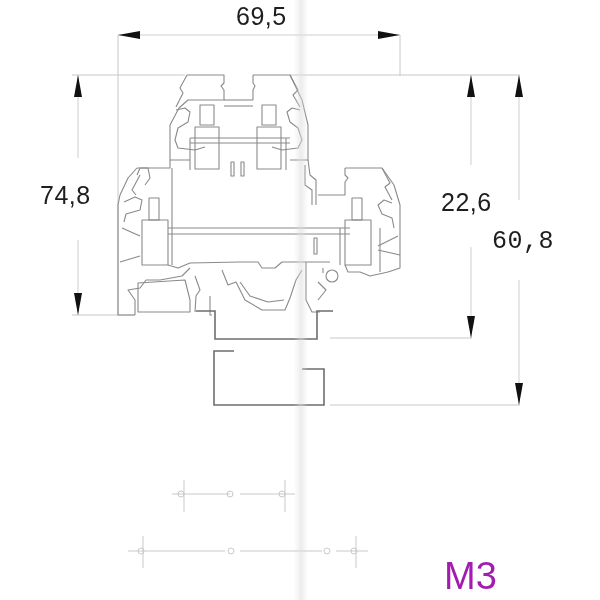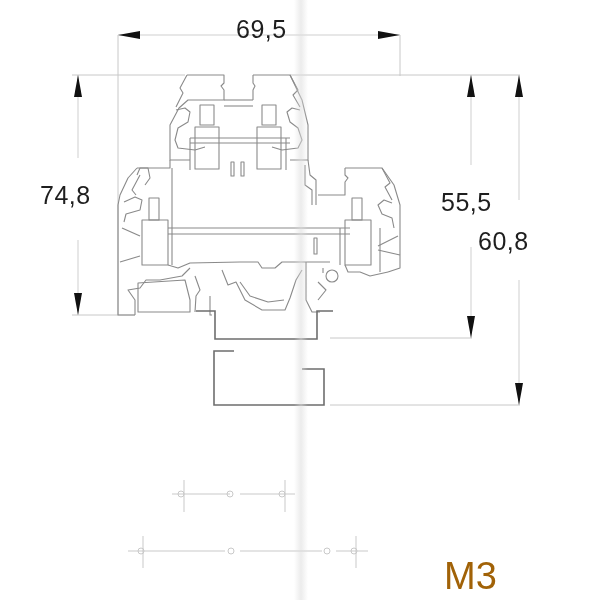--- a/index.html
+++ b/index.html
@@ -2,21 +2,21 @@
 <html><head>
 <meta charset="utf-8">
 <style>
   html, body { margin: 0; padding: 0; background: #ffffff; }
   body { width: 600px; height: 600px; overflow: hidden; position: relative;
          font-family: "Liberation Sans", "DejaVu Sans", sans-serif; }
   #drawing { position: absolute; left: 0; top: 0; width: 600px; height: 600px; }
   .dim-text { position: absolute; font-size: 25px; color: #1e1e1e; line-height: 1; letter-spacing: 0.5px; }
   .shadow-strip { position: absolute; top: 0; left: 294px; width: 14px; height: 600px;
                   background: linear-gradient(to right, rgba(255,255,255,0), rgba(220,220,220,0.55) 50%, rgba(255,255,255,0)); }
-  .label-m3 { position: absolute; font-size: 38px; color: #a16207; line-height: 1; }
+  .label-m3 { position: absolute; font-size: 38px; color: #a21caf; line-height: 1; }
   .ext { stroke: #c8c8c8; stroke-width: 1; fill: none; }
   .dimline { stroke: #cfcfcf; stroke-width: 1; fill: none; }
   .part { stroke: #8a8a8a; stroke-width: 1.1; fill: none; stroke-linejoin: round; }
   .part-dark { stroke: #6e6e6e; stroke-width: 1.6; fill: none; }
   .faint { stroke: #c9c9c9; stroke-width: 1; fill: none; }
   .arrow { fill: #111; }
 </style>
 </head>
 <body>
 
@@ -141,17 +141,17 @@
     <line class="faint" x1="356" y1="536" x2="356" y2="568"></line>
     <circle class="faint" cx="141" cy="551" r="3"></circle>
     <circle class="faint" cx="231" cy="551" r="3"></circle>
     <circle class="faint" cx="327" cy="551" r="3"></circle>
     <circle class="faint" cx="354" cy="551" r="3"></circle>
   </g>
 </svg>
 
 <div class="shadow-strip"></div>
 
-<div class="dim-text" style="left:236px; top:17px;text-align:right;">69,5</div>
+<div class="dim-text" style="left:236px; top:4px;text-align:right;">69,5</div>
 <div class="dim-text" style="left:40px; top:183px;">74,8</div>
-<div class="dim-text" style="left:441px; top:190px;">55,5</div>
-<div class="dim-text" style="left:478px; top:229px;">60,8</div>
+<div class="dim-text" style="left:441px; top:190px;">22,6</div>
+<div class="dim-text" style="left:492px; top:229px;font-family:Liberation Mono, monospace;">60,8</div>
 <div class="label-m3" style="left:444px; top:557px;">M3</div>
 
 </body></html>

